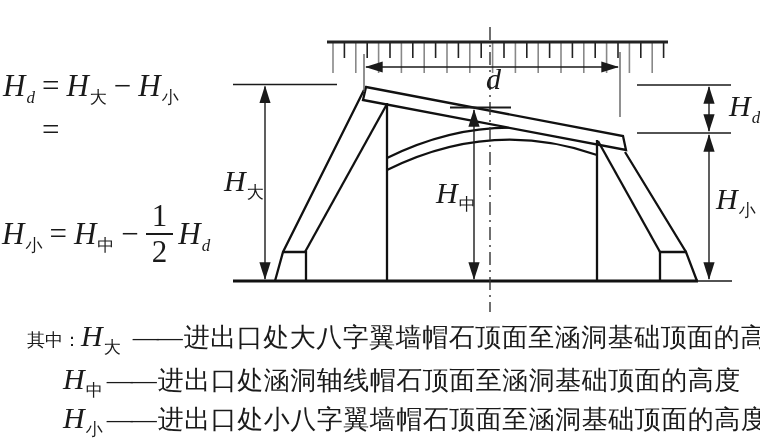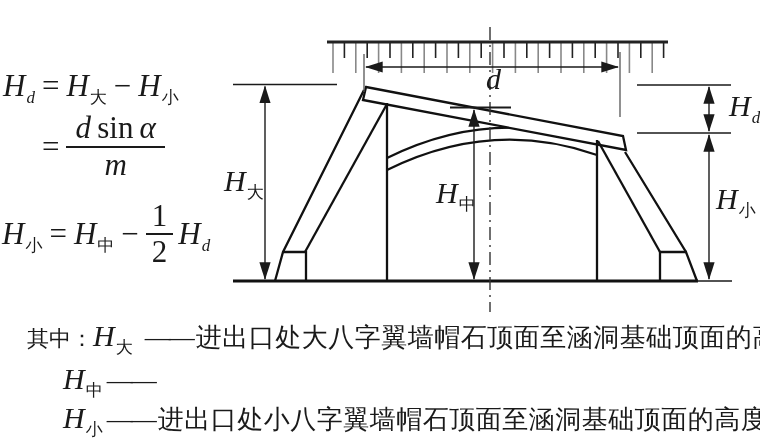--- a/index.html
+++ b/index.html
@@ -18,21 +18,21 @@
   .fx{display:flex;align-items:center;}
   .frac{display:inline-flex;flex-direction:column;align-items:center;line-height:1.05;}
   .frac .num{padding:0 9px 1px;border-bottom:2.6px solid #1a1a1a;}
   .frac .den{padding-top:1px;}
   
   .hlabel{position:absolute;font-size:30px;font-style:italic;white-space:nowrap;}
   .hlabel sub{font-size:17px;line-height:0;vertical-align:-7px;margin-left:1px;font-style:normal;}
   .hlabel sub.it{font-style:italic;}
   
   .lg-row{position:absolute;white-space:nowrap;display:flex;align-items:baseline;}
-  .lg-prefix{font-size:22px;}
+  .lg-prefix{font-size:18px;}
   .lg-sym{font-size:30px;font-style:italic;}
   .lg-sym sub{font-size:17px;line-height:0;vertical-align:-7px;margin-left:1px;font-style:normal;}
   .lg-dash{font-size:26px;letter-spacing:-2px;margin:0 3px 0 4px;}
   .lg-text{font-size:26px;letter-spacing:0.5px;}
 </style>
 </head>
 <body>
 
 <svg width="760" height="447" viewBox="0 0 760 447">
   <defs>
@@ -112,24 +112,20 @@
     <line x1="697" y1="281" x2="732" y2="281" stroke-width="1.3"></line>
   </g>
 </svg>
 
 <div class="formula" style="left:3px;top:44px;">
   <span class="v">H</span><sub class="s it">d</sub><span class="op">=</span><span class="v">H</span><sub class="s">大</sub><span class="op">−</span><span class="v">H</span><sub class="s">小</sub>
 </div>
 
 <div class="formula fx" style="left:42px;top:88px;">
   <span class="op" style="padding-left:0;">=</span>
-  <span class="frac">
-    <span class="num"><span class="v">d</span> <span class="up">sin</span> <span class="v">α</span></span>
-    <span class="den v">m</span>
-  </span>
 </div>
 
 <div class="formula fx" style="left:2px;top:176px;">
   <span><span class="v">H</span><sub class="s">小</sub></span>
   <span class="op">=</span>
   <span><span class="v">H</span><sub class="s">中</sub></span>
   <span class="op">−</span>
   <span class="frac">
     <span class="num" style="padding:0 6px 0;">1</span>
     <span class="den">2</span>
@@ -145,18 +141,19 @@
 
 <div class="lg-row" style="left:27px;top:319px;">
   <span class="lg-prefix">其中：</span>
   <span class="lg-sym"><span>H</span><sub>大</sub></span>
   <span class="lg-dash" style="margin-left:12px;">——</span>
   <span class="lg-text">进出口处大八字翼墙帽石顶面至涵洞基础顶面的高度</span>
 </div>
 <div class="lg-row" style="left:63px;top:362px;">
   <span class="lg-sym"><span>H</span><sub>中</sub></span>
   <span class="lg-dash">——</span>
+  <span class="lg-text">进出口处涵洞轴线帽石顶面至涵洞基础顶面的高度</span>
 </div>
 <div class="lg-row" style="left:63px;top:401px;">
   <span class="lg-sym"><span>H</span><sub>小</sub></span>
   <span class="lg-dash">——</span>
   <span class="lg-text">进出口处小八字翼墙帽石顶面至涵洞基础顶面的高度</span>
 </div>
 
 </body></html>

